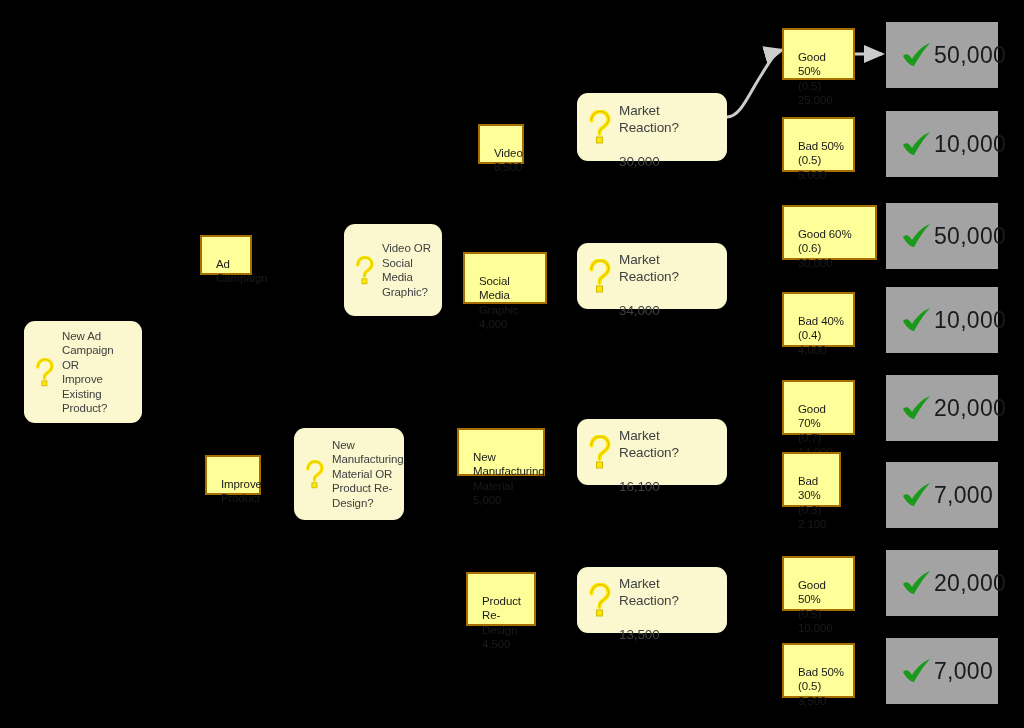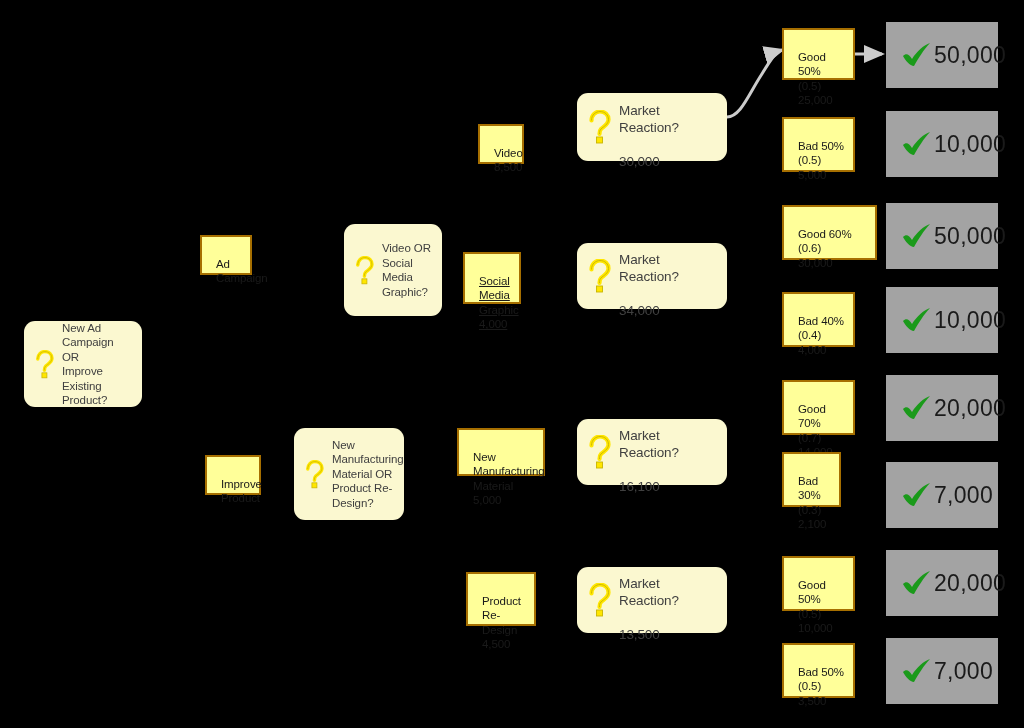--- a/index.html
+++ b/index.html
@@ -104,21 +104,21 @@
   <svg id="edges" viewBox="0 0 1024 728" xmlns="http://www.w3.org/2000/svg">
     <defs>
       <marker id="arrowhead" markerWidth="7" markerHeight="6" refX="6" refY="3" orient="auto" markerUnits="strokeWidth">
         <path d="M0,0 L7,3 L0,6 z" fill="#cccccc"></path>
       </marker>
     </defs>
     <path d="M727,117 C740,117 748,96 760,77 C770,61 775,52 782,50" fill="none" stroke="#cccccc" stroke-width="3" marker-end="url(#arrowhead)"></path>
     <line x1="855" y1="54" x2="882" y2="54" stroke="#cccccc" stroke-width="3" marker-end="url(#arrowhead)"></line>
   </svg>
 
-  <div class="node decision-node small-text" style="left:24px; top:321px; width:118px; height:86px;">
+  <div class="node decision-node small-text" style="left:24px; top:321px; width:118px; height:102px;">
     <svg class="qmark sm" viewBox="0 0 24 34">
       <path d="M4.5 10.5 C4.5 4.5 9 1.5 13 1.5 C18 1.5 21.5 5 21.5 9.5 C21.5 14.5 16.5 16.5 14 19 C12.5 20.5 12.5 22 12.5 24" fill="none" stroke="#ffe600" stroke-width="4.2" stroke-linecap="round" stroke-linejoin="round"></path>
       <path d="M4.5 10.5 C4.5 4.5 9 1.5 13 1.5 C18 1.5 21.5 5 21.5 9.5 C21.5 14.5 16.5 16.5 14 19 C12.5 20.5 12.5 22 12.5 24" fill="none" stroke="#c8b400" stroke-width="0.9"></path>
       <rect x="9.5" y="27" width="6" height="6" fill="#ffe600" stroke="#c8b400" stroke-width="0.9"></rect>
     </svg>
     <span class="dn-text">New Ad
 Campaign OR
 Improve Existing
 Product?</span>
   </div>
@@ -192,21 +192,21 @@
 (0.5)
 5,000</span>
   </div>
   <div class="node end-node" style="left:886px; top:111px; width:112px; height:66px;">
     <svg class="check" viewBox="0 0 34 28">
       <path d="M3 15 C6 12 9 13 12 18 C17 10 24 4 30 2 C24 8 18 18 14 25 C10 25 5 19 3 15 Z" fill="#1a9a1a"></path>
     </svg>
     <span class="end-value">10,000</span>
   </div>
 
-  <div class="node rect-node" style="left:463px; top:252px; width:58px; height:52px;text-decoration:underline;">
+  <div class="node rect-node" style="left:463px; top:252px; width:84px; height:52px;">
     <span>Social Media
 Graphic
 4,000</span>
   </div>
 
   <div class="node decision-node" style="left:577px; top:243px; width:150px; height:66px;">
     <svg class="qmark" viewBox="0 0 24 34">
       <path d="M4.5 10.5 C4.5 4.5 9 1.5 13 1.5 C18 1.5 21.5 5 21.5 9.5 C21.5 14.5 16.5 16.5 14 19 C12.5 20.5 12.5 22 12.5 24" fill="none" stroke="#ffe600" stroke-width="4.2" stroke-linecap="round" stroke-linejoin="round"></path>
       <path d="M4.5 10.5 C4.5 4.5 9 1.5 13 1.5 C18 1.5 21.5 5 21.5 9.5 C21.5 14.5 16.5 16.5 14 19 C12.5 20.5 12.5 22 12.5 24" fill="none" stroke="#c8b400" stroke-width="0.9"></path>
       <rect x="9.5" y="27" width="6" height="6" fill="#ffe600" stroke="#c8b400" stroke-width="0.9"></rect>

